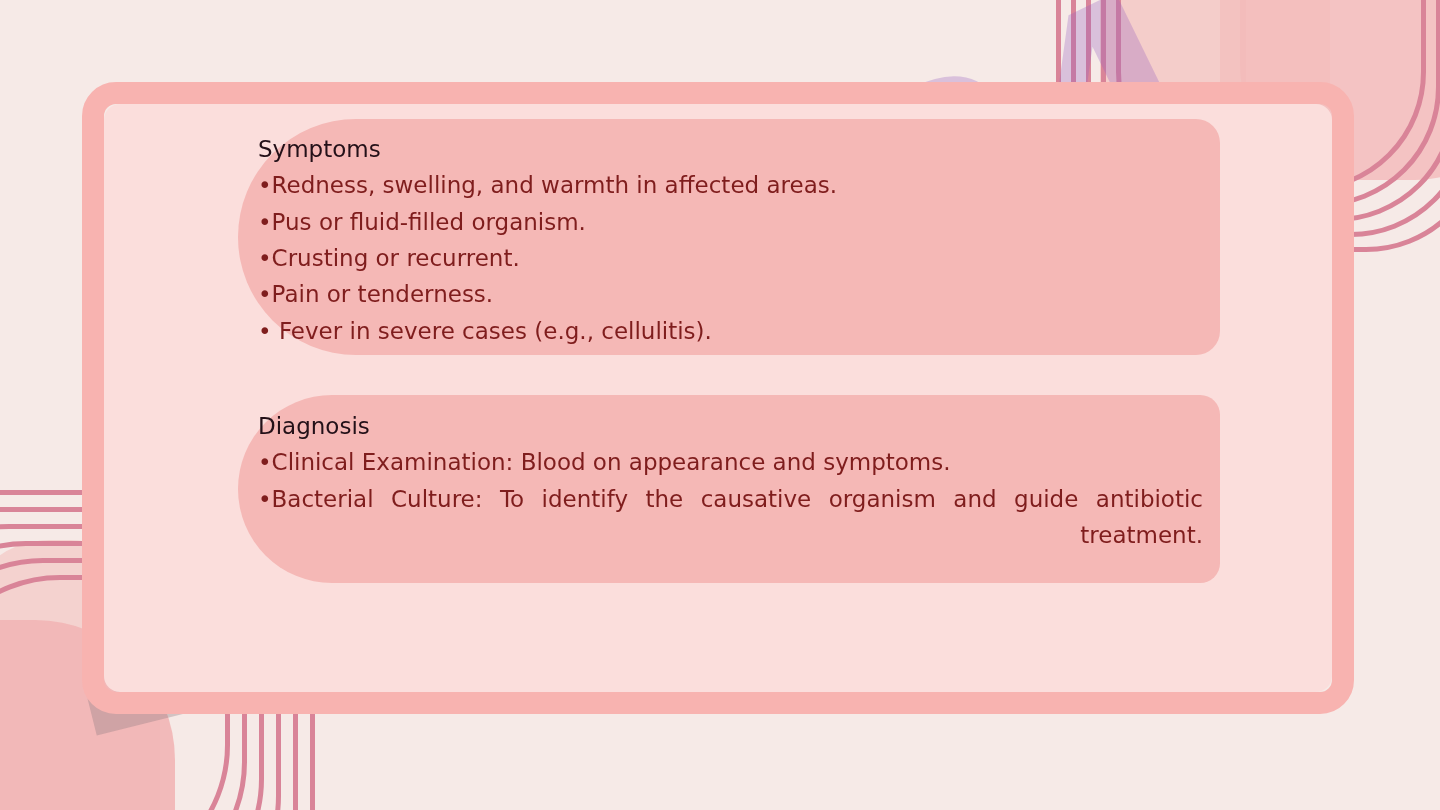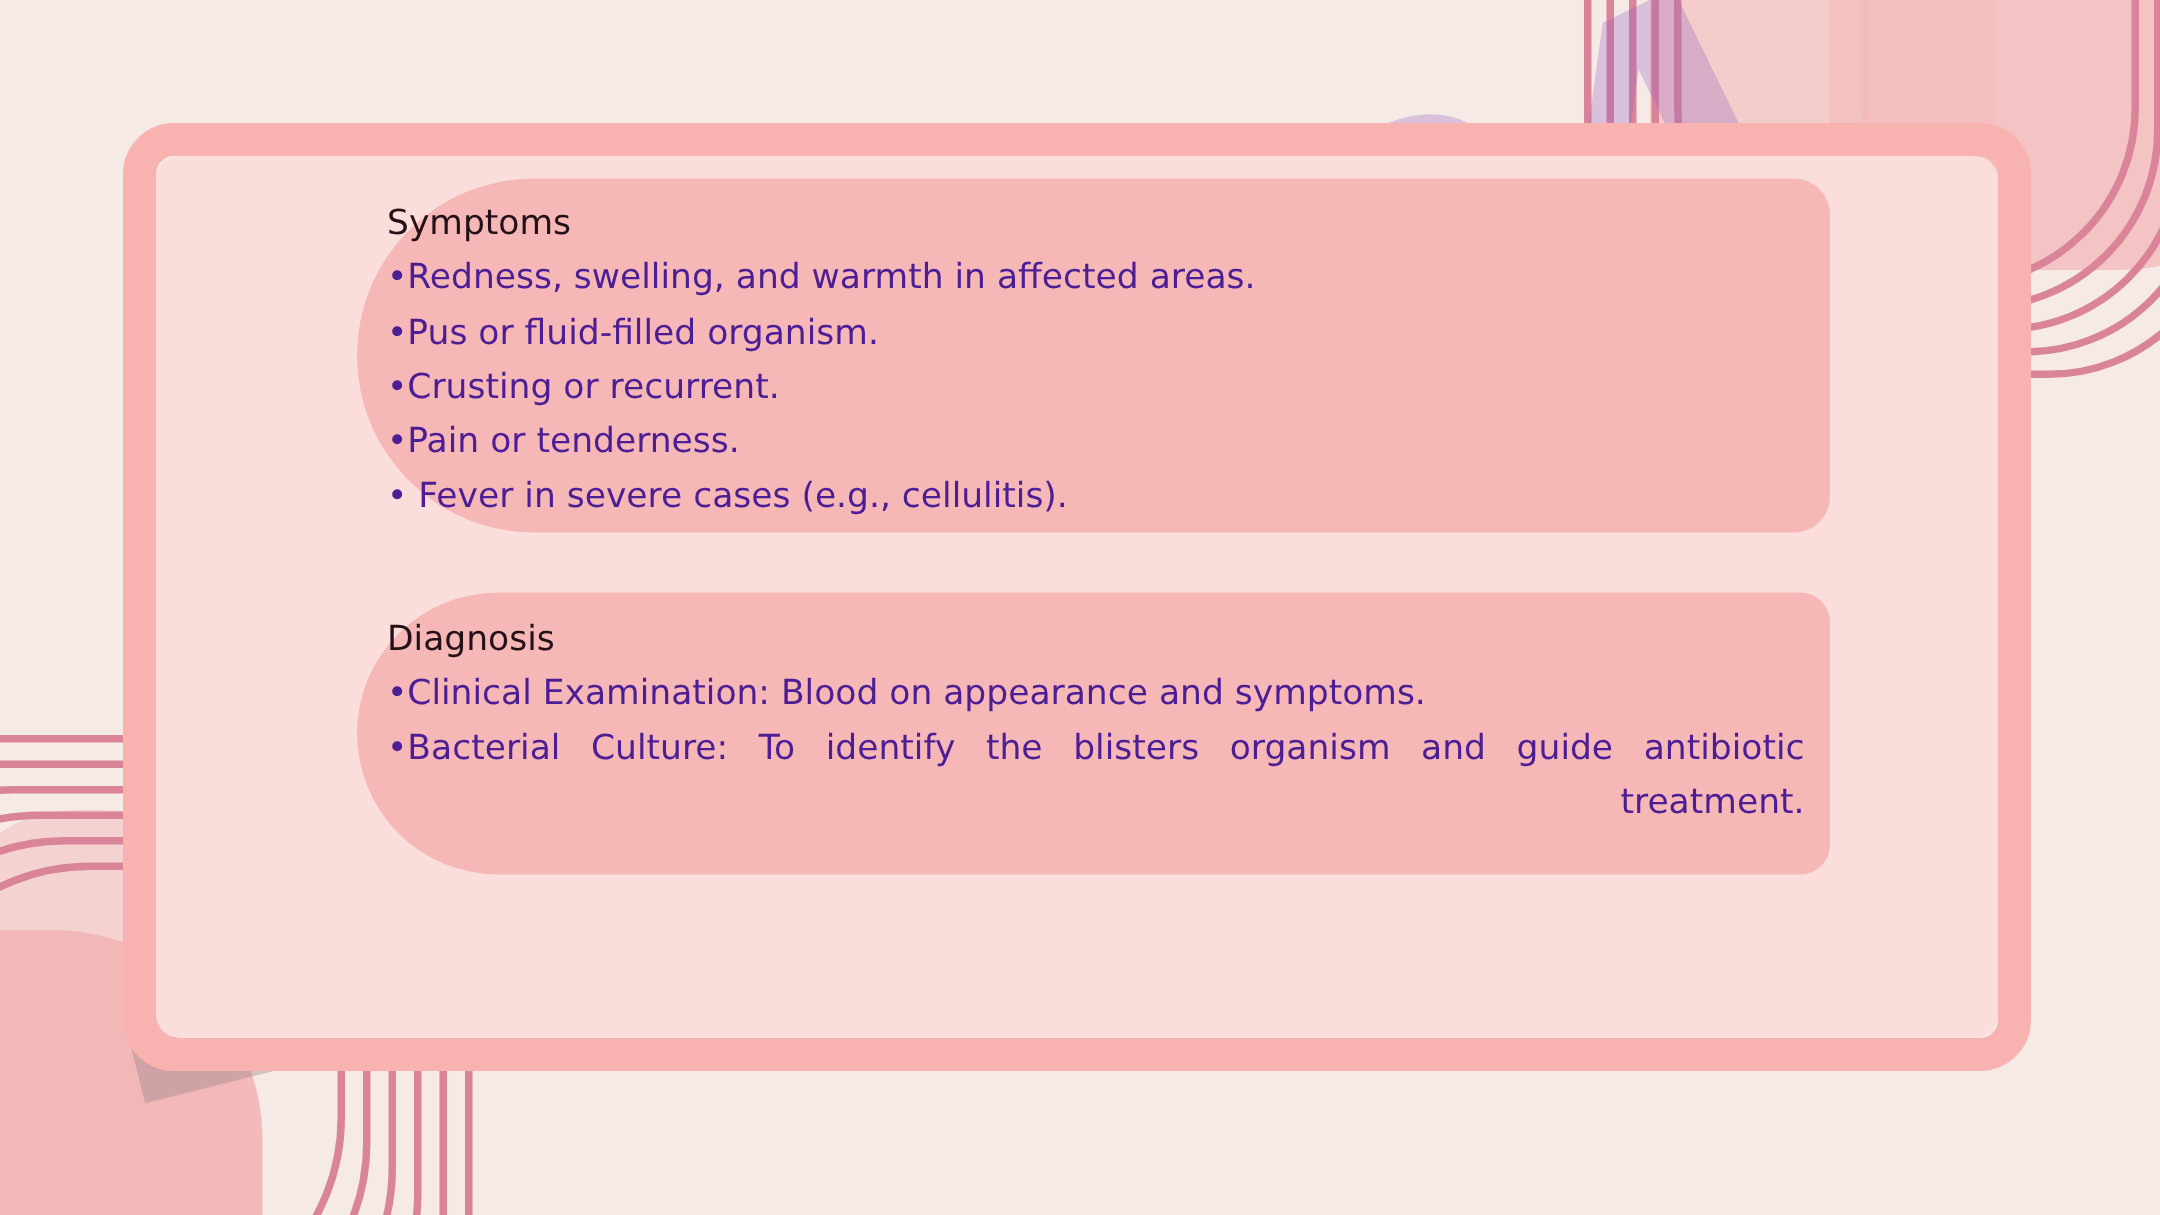--- a/index.html
+++ b/index.html
@@ -206,21 +206,21 @@
     font-family: "DejaVu Sans", sans-serif;
     font-size: 23px;
     color: #231018;
     line-height: 1.58;
     margin: 0;
     white-space: nowrap;
   }
   .bullet-line {
     font-family: "DejaVu Sans", sans-serif;
     font-size: 23px;
-    color: #4c1d95;
+    color: #7f1d1d;
     line-height: 1.58;
     margin: 0;
     white-space: nowrap;
   }
   .bullet-line.justified {
     white-space: normal;
     text-align: justify;
     text-align-last: justify;
   }
   .bullet-line.cont {
@@ -305,19 +305,19 @@
       <p class="bullet-line">•Crusting or recurrent.</p>
       <p class="bullet-line">•Pain or tenderness.</p>
       <p class="bullet-line">• Fever in severe cases (e.g., cellulitis).</p>
     </div>
   </div>
 
   <div class="card" id="card-diagnosis">
     <div class="card-inner">
       <p class="card-heading">Diagnosis</p>
       <p class="bullet-line">•Clinical Examination: Blood on appearance and symptoms.</p>
-      <p class="bullet-line justified">•Bacterial Culture: To identify the blisters organism and guide antibiotic</p>
+      <p class="bullet-line justified">•Bacterial Culture: To identify the causative organism and guide antibiotic</p>
       <p class="bullet-line cont">treatment.</p>
     </div>
   </div>
 
 
 </div>
 
 </body></html>

